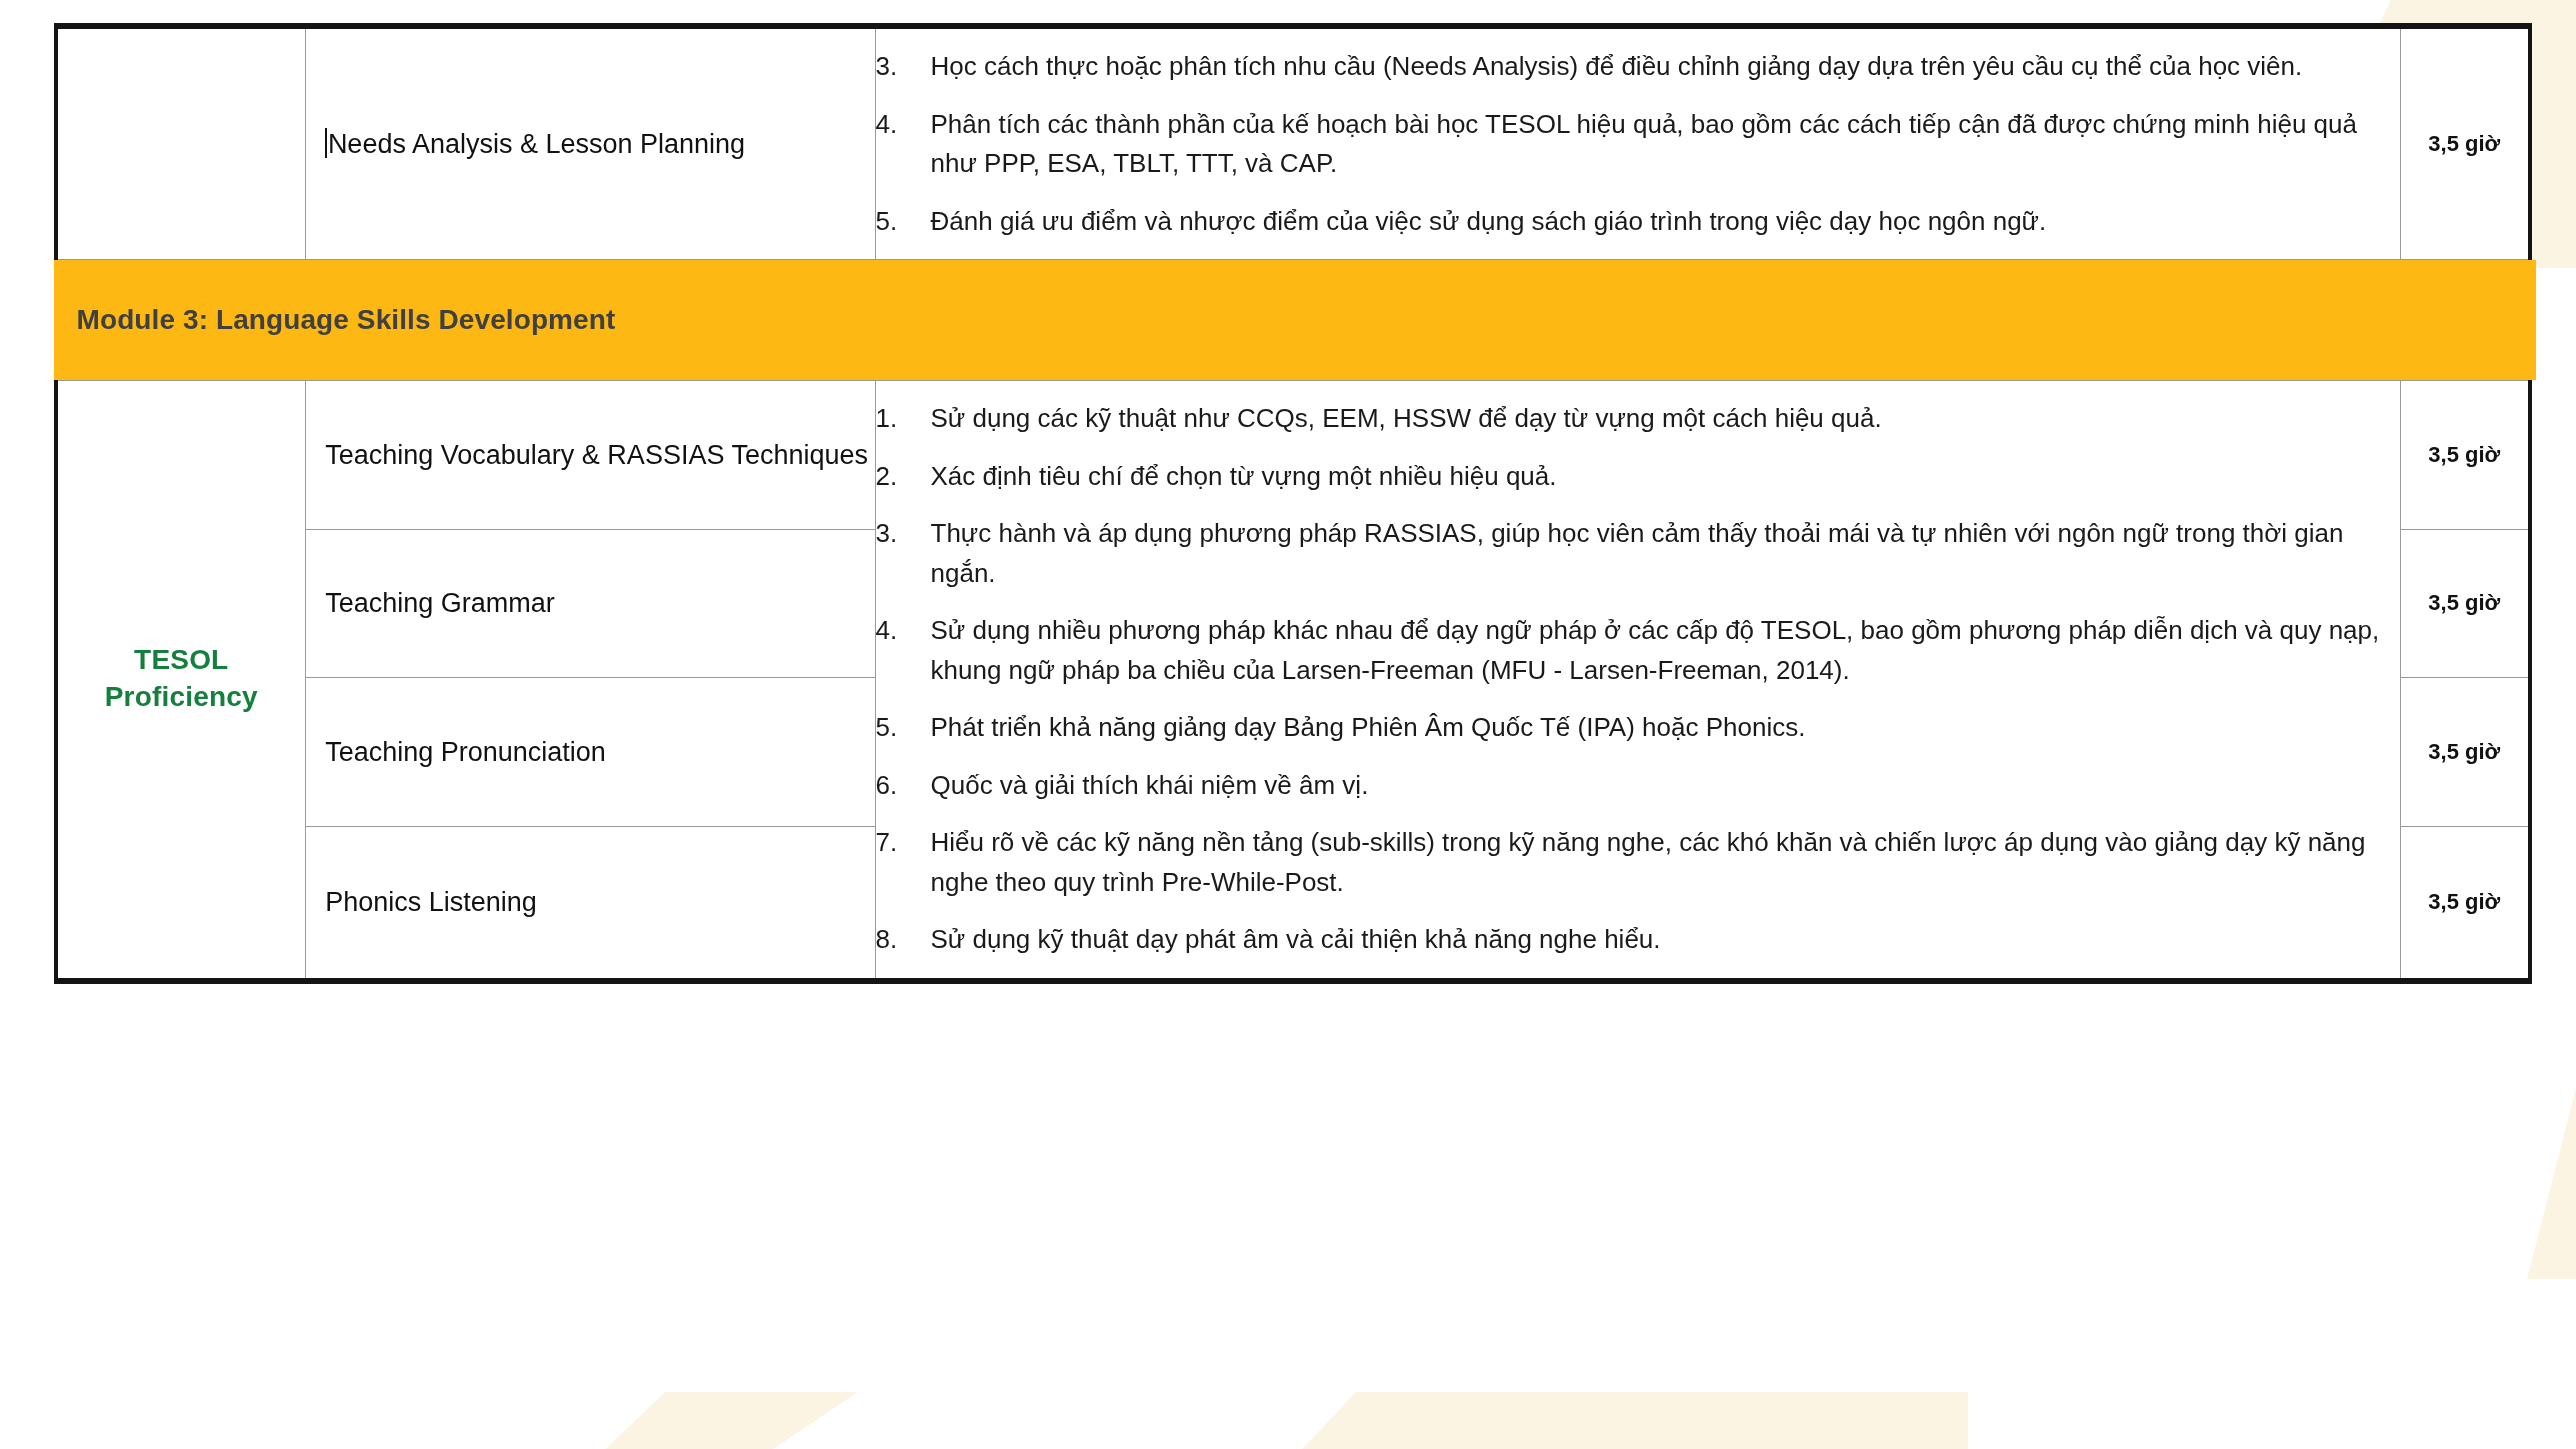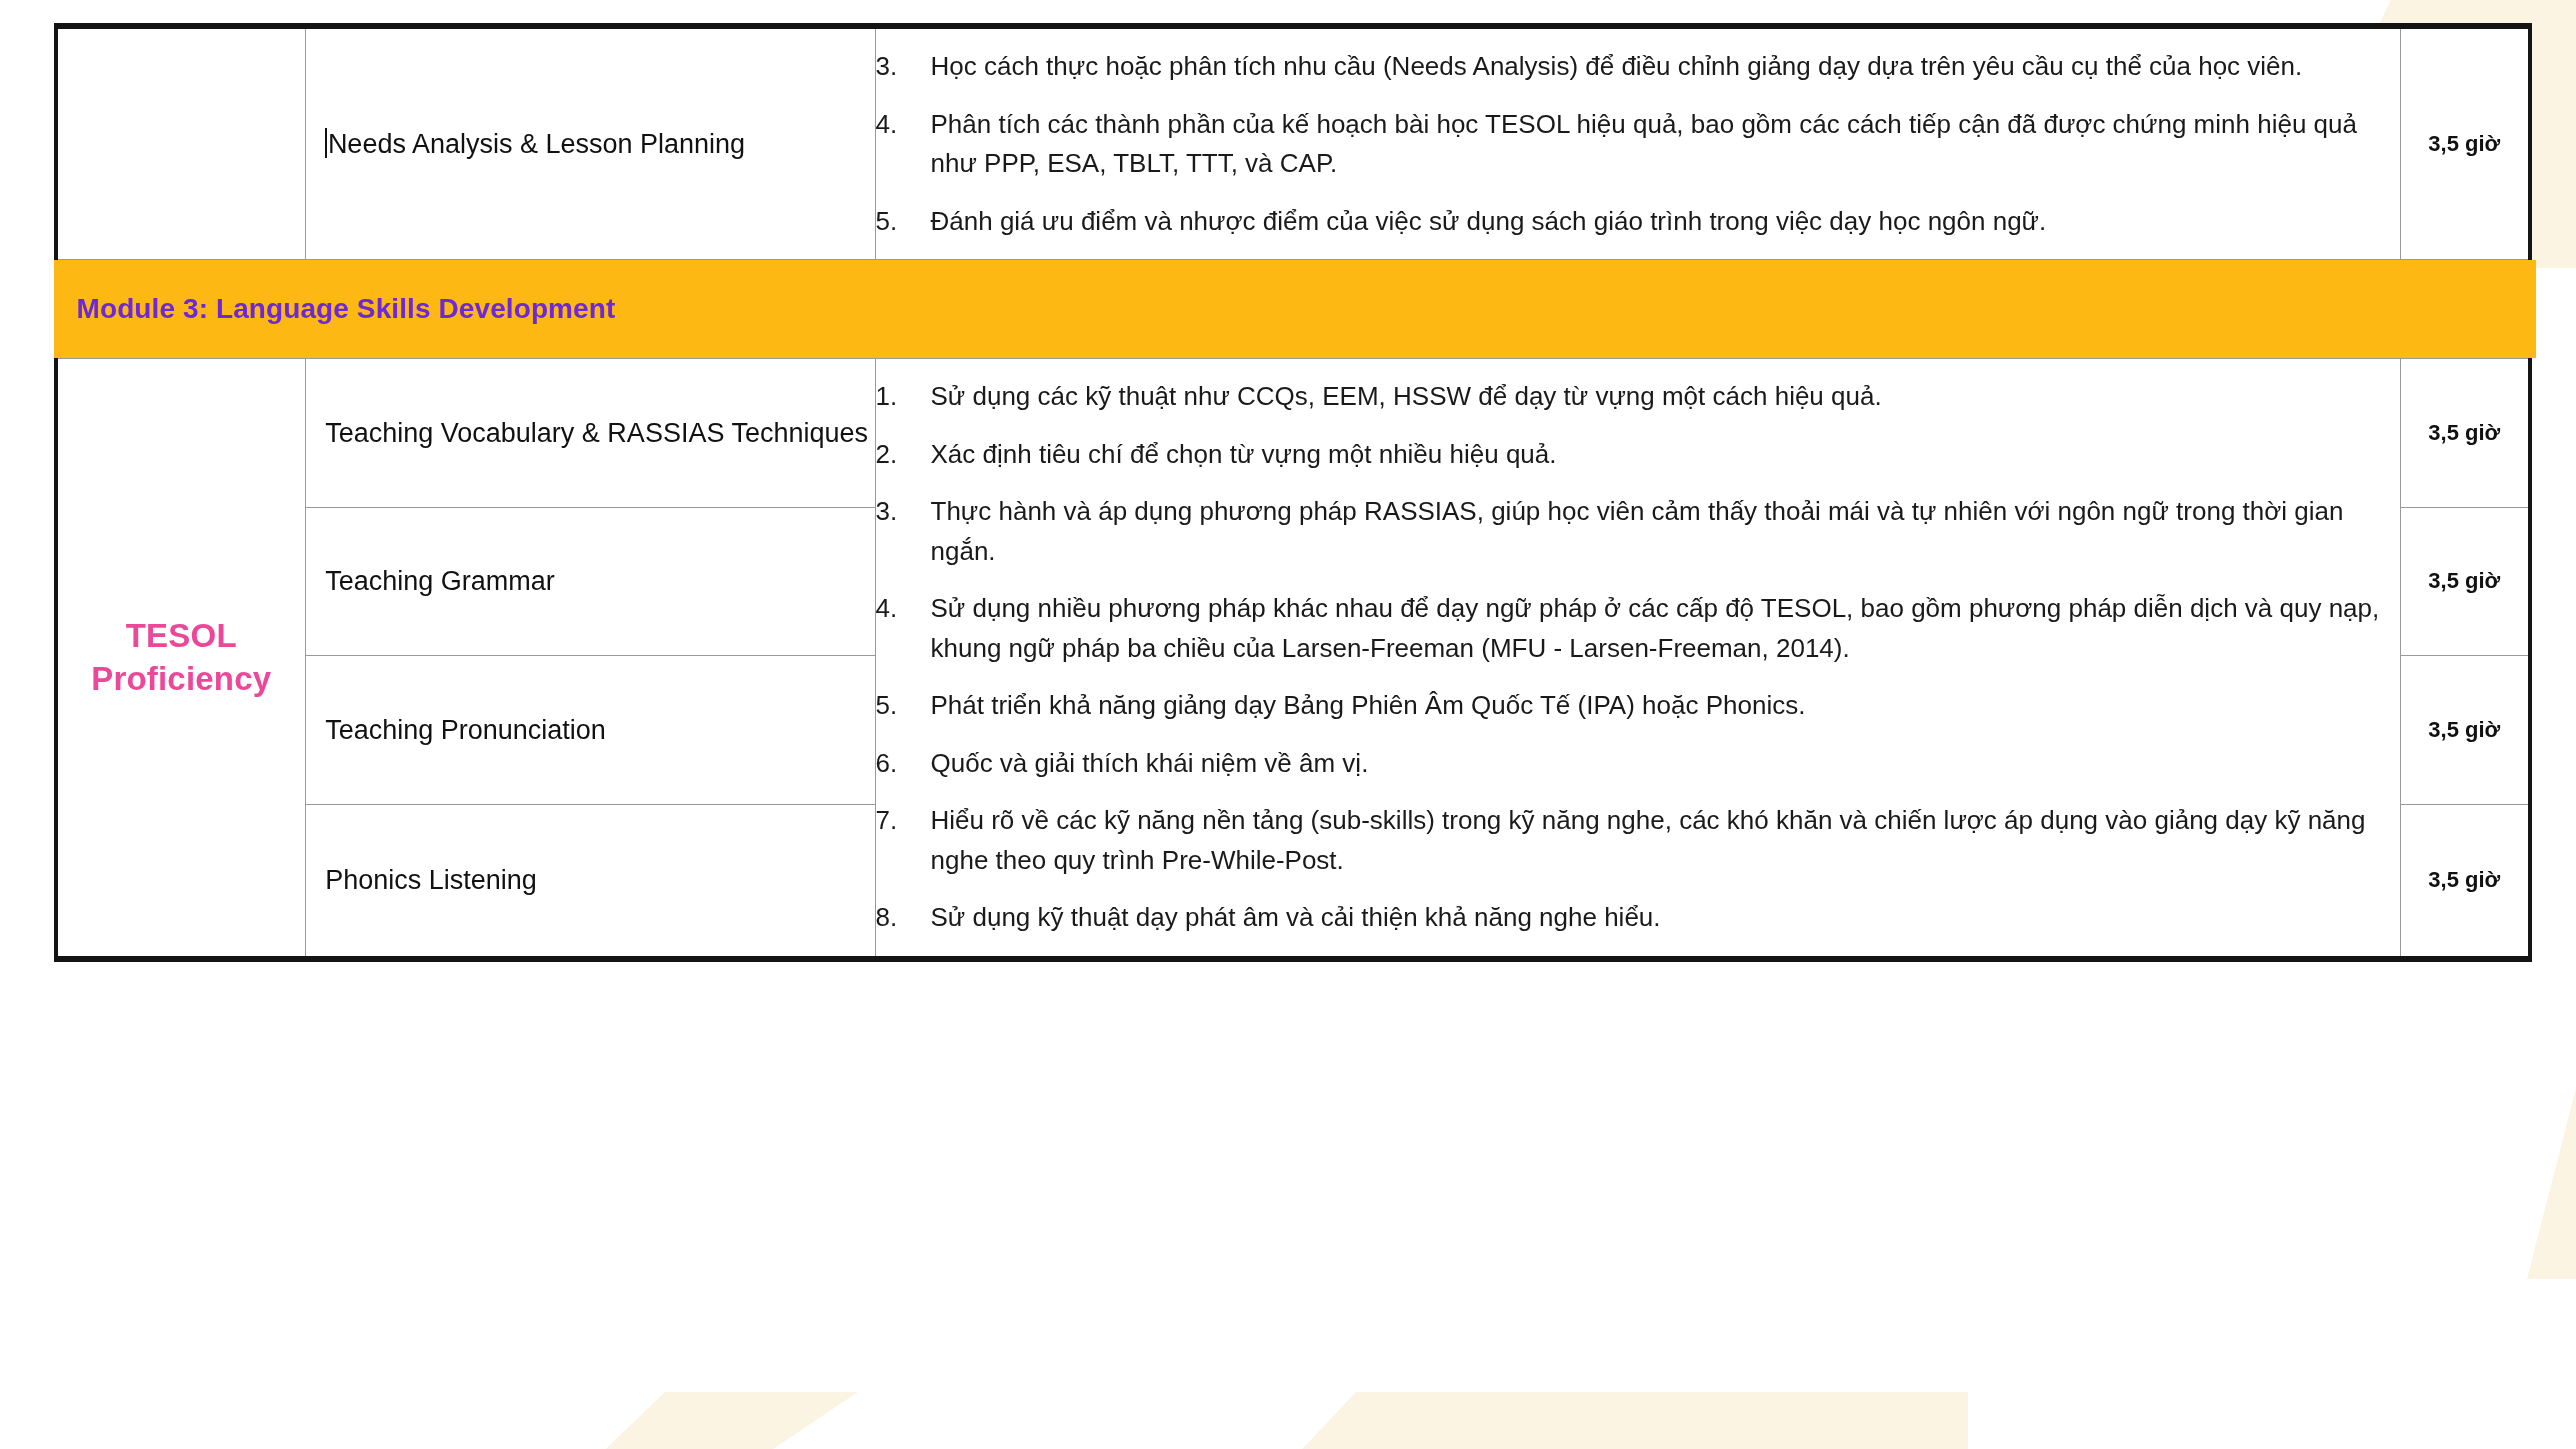--- a/index.html
+++ b/index.html
@@ -58,23 +58,23 @@
   col.c-area  {width:249px;}
   col.c-topic {width:570px;}
   col.c-obj   {width:1525px;}
   col.c-hrs   {width:130px;}
 
   .cell-pad{padding:12.5px 19.7px;}
 
   .area-cell{
     text-align:center;
     font-weight:bold;
-    font-size:33px;
+    font-size:28px;
     line-height:1.32;
-    color:#ec4899;
+    color:#15803d;
     letter-spacing:0.2px;
   }
   .topic-cell{
     font-weight:normal;
     font-size:27px;
     line-height:1.34;
     color:#111;
     padding:12.5px 9px 12.5px 19.7px;
     white-space:nowrap;
     position:relative;
@@ -116,28 +116,28 @@
   ol.obj > li .txt{flex:1 1 auto;}
 
   
   .module-row td{
     border-left:none;border-right:none;
     padding:0;
     background:transparent;
   }
   .module-banner{
     background:#FDB813;
-    height:98px;
+    height:120px;
     display:flex;
     align-items:center;
     padding-left:23px;
     box-sizing:border-box;
     font-weight:bold;
     font-size:28px;
-    color:#6d28d9;
+    color:#404040;
     letter-spacing:0.1px;
     position:relative;
     left:-4.5px;
     width:2482px;
   }
 
   
   .spill{position:relative;z-index:5;}
 </style>
 </head>

